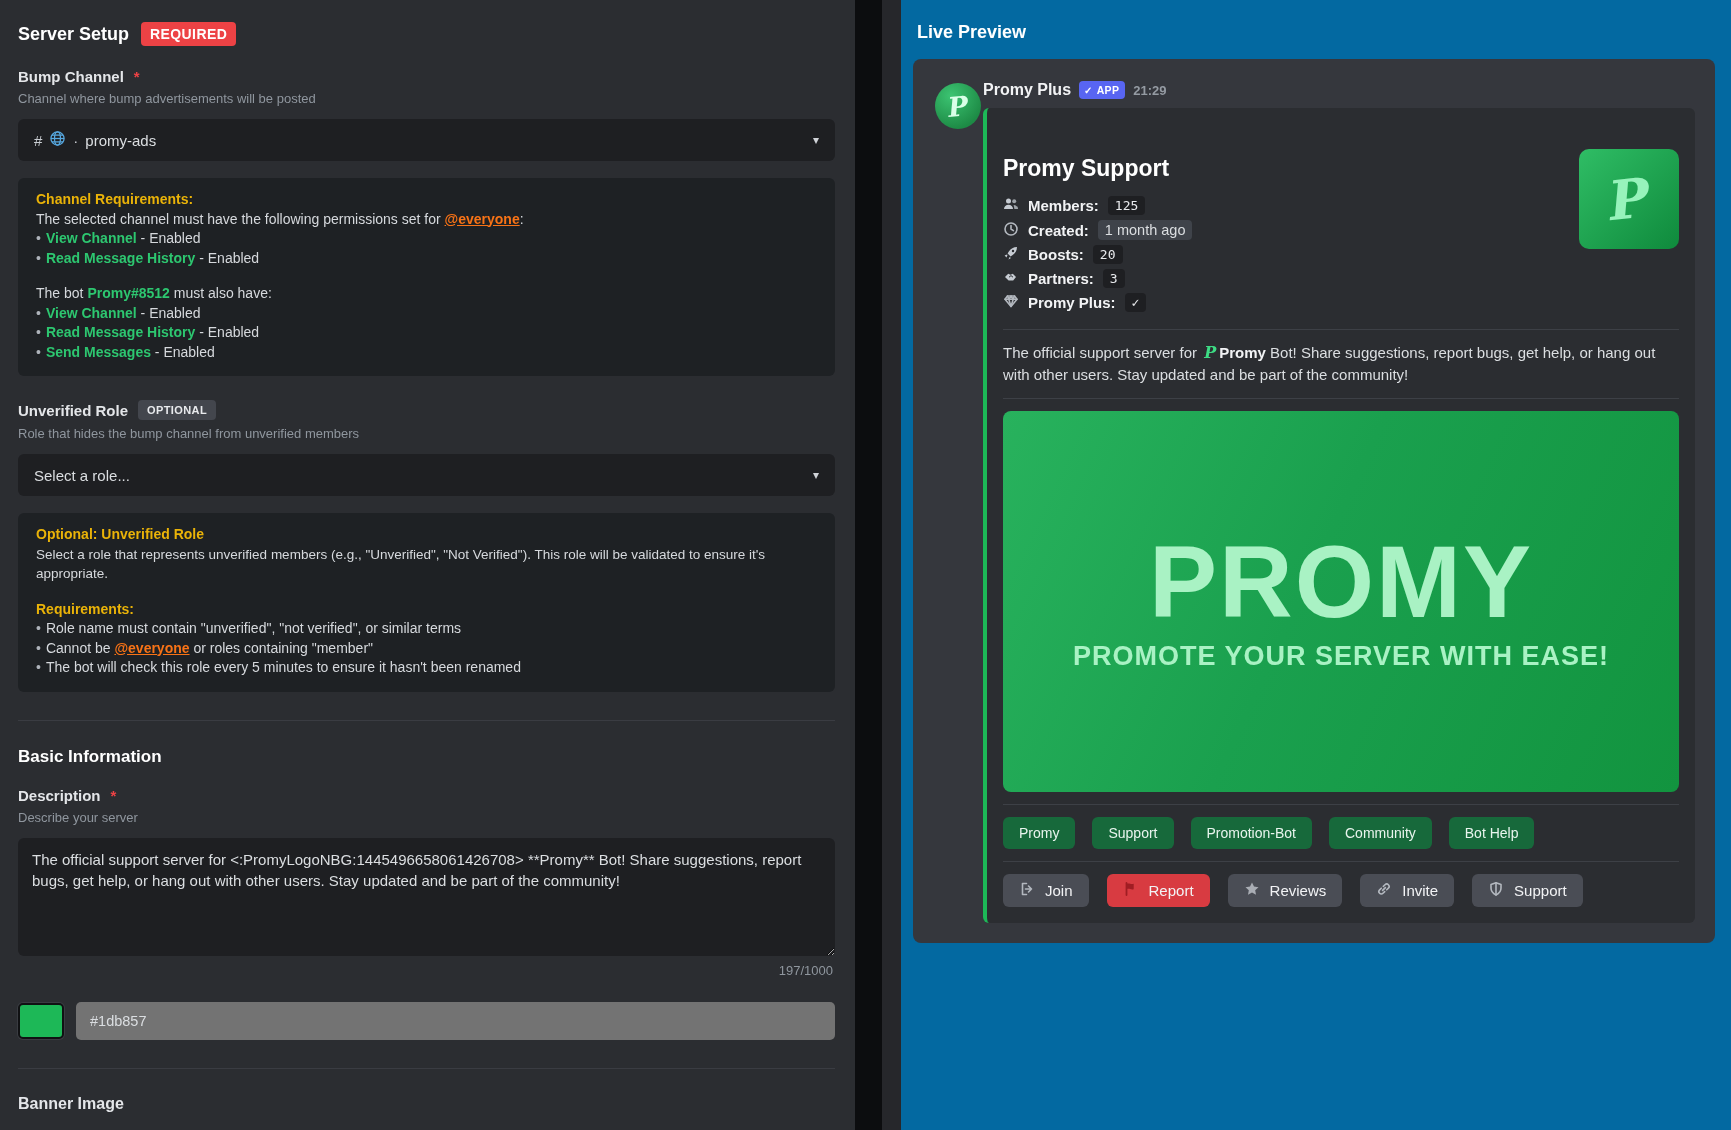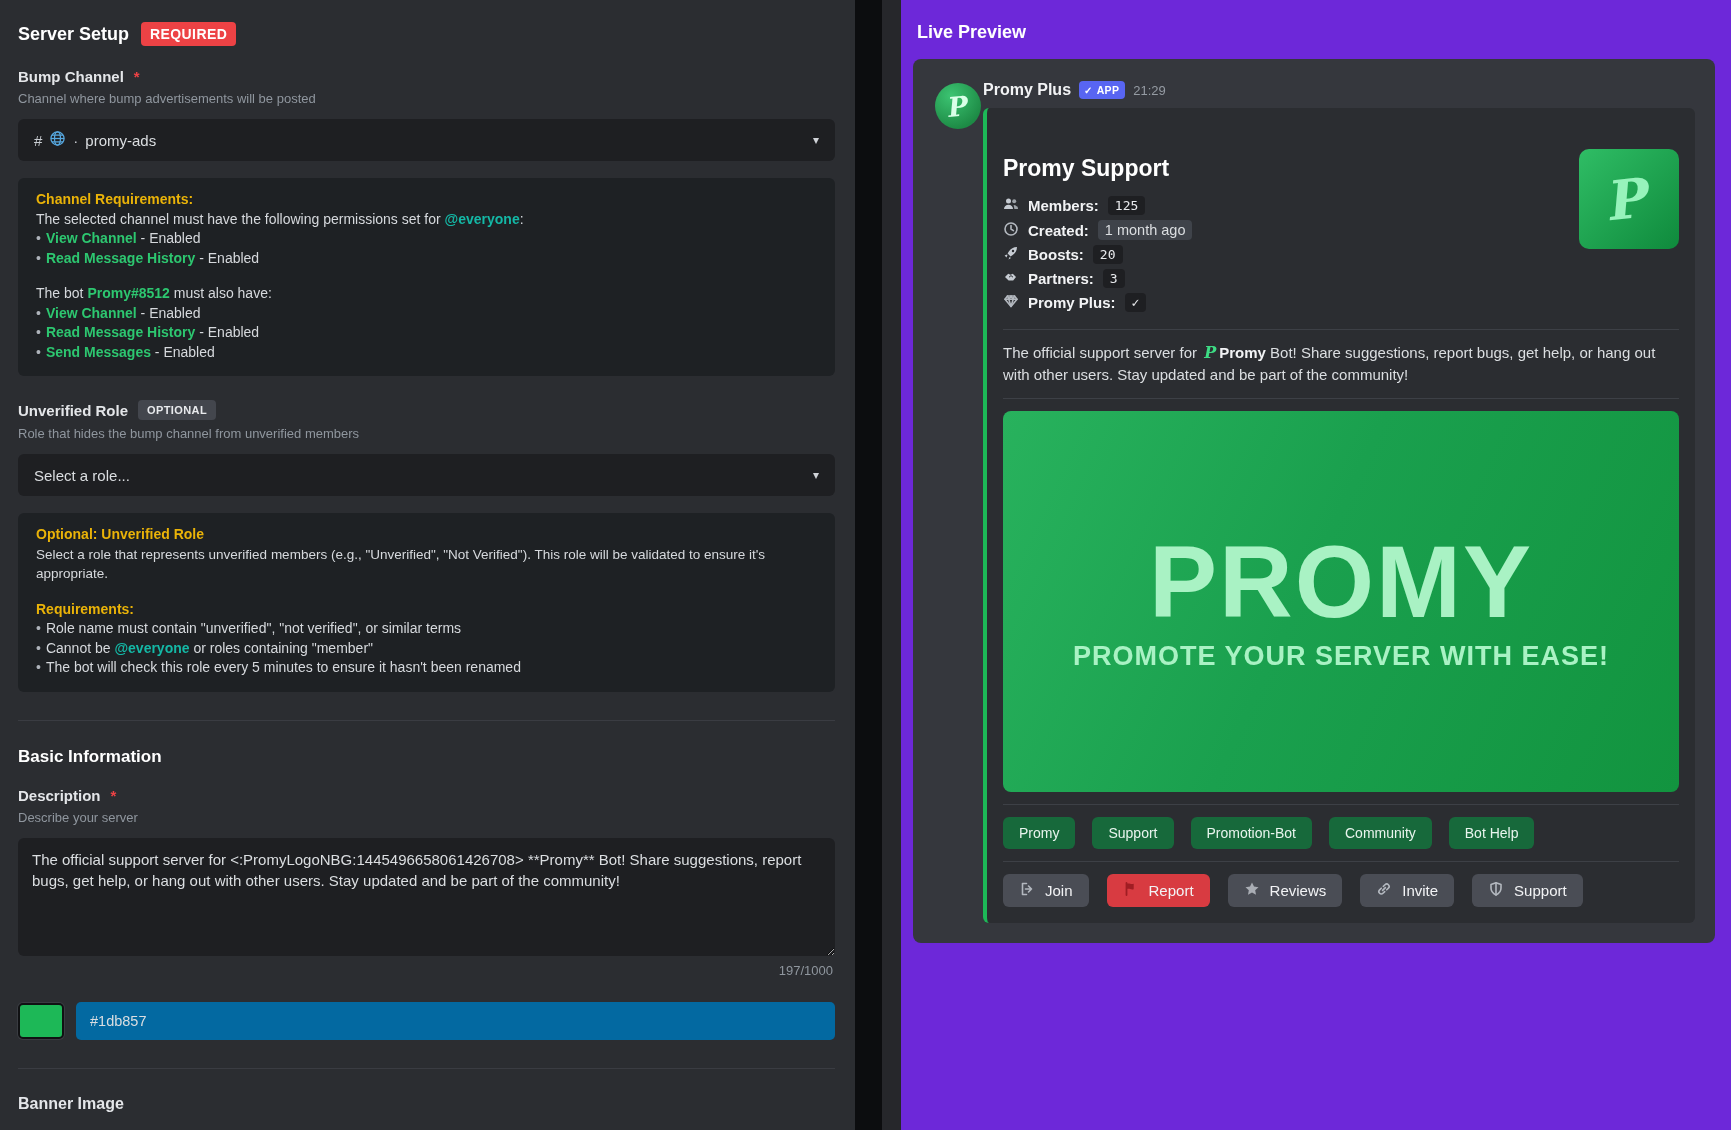--- a/index.html
+++ b/index.html
@@ -21,49 +21,49 @@
   .hint { font-size:13px; color:#8f969e; margin-bottom:13px; }
 
   .select { height:42px; background:#1e1f22; border-radius:6px; display:flex; align-items:center; padding:0 16px; font-size:15px; color:#dbdee1; cursor:pointer; margin-bottom:17px; }
   .select .grow { flex:1; display:flex; align-items:center; gap:7px; }
   .select .arrow { color:#d0d3d8; font-size:12px; }
   .select .muted { color:#c9cdd2; }
 
   .infobox { background:#1e2124; border-radius:6px; padding:12px 18px 14px; font-size:14px; line-height:19.5px; color:#d6d9dd; margin-bottom:24px; }
   .infobox .ib-title { font-weight:bold; color:#eab308; }
   .green-link { color:#2dc770; font-weight:bold; }
-  .mention { color:#14b8a6; font-weight:bold; }
+  .mention { color:#f97316; font-weight:bold;text-decoration:underline; }
   .gapline { height:16px; }
   .bullet { color:#aeb3ba; margin-right:5px; }
 
   .hr-left { border:none; border-top:1px solid #3a3c42; margin:28px 0 26px; }
   .section-heading { font-size:17px; font-weight:bold; color:#ffffff; margin-bottom:20px; }
 
   textarea.desc { width:100%; height:118px; background:#1e1f22; border:none; border-radius:6px; color:#dbdee1; font-size:15px; line-height:21px; padding:11px 14px; resize:vertical; font-family:"Liberation Sans",sans-serif; display:block; }
   .counter { text-align:right; font-size:13px; color:#8f969e; margin:7px 2px 24px 0; }
 
   .accent-row { display:flex; align-items:center; gap:12px; margin-bottom:28px; }
   .swatch { width:46px; height:36px; border-radius:5px; background:#1db857; border:2px solid #101113; box-shadow:0 0 0 1px #3a3c42; cursor:pointer; flex:none; }
-  .hex-input { flex:1; height:38px; background:#0369a1; border-radius:5px; display:flex; align-items:center; padding:0 14px; font-size:14.5px; color:#dbdee1; }
+  .hex-input { flex:1; height:38px; background:#737373; border-radius:5px; display:flex; align-items:center; padding:0 14px; font-size:14.5px; color:#dbdee1; }
 
   
-  .right { flex:1; background:#6d28d9; padding:14px 16px 0 12px; }
+  .right { flex:1; background:#0369a1; padding:14px 16px 0 12px; }
   .preview-heading { font-size:18px; font-weight:bold; color:#ffffff; margin:8px 0 16px 4px; }
   .card { background:#35373d; border-radius:8px; padding:20px; }
 
   .msg { position:relative; padding-left:50px; }
   .avatar { position:absolute; left:2px; top:4px; width:46px; height:46px; border-radius:50%; background:radial-gradient(circle at 35% 28%,#3cc472,#1d8a45 75%); display:flex; align-items:center; justify-content:center; }
   .script-p { font-family:"DejaVu Serif",serif; font-style:italic; font-weight:bold; color:#d9ffe8; transform:rotate(-6deg); }
   .avatar .script-p { font-size:27px; }
 
   .msg-header { display:flex; align-items:center; gap:8px; padding-top:2px; }
   .username { font-size:16px; font-weight:bold; color:#f2f3f5; }
   .app-badge { background:#5865f2; color:#fff; font-size:10.5px; font-weight:bold; border-radius:4px; padding:3px 6px 3px 5px; display:inline-flex; align-items:center; gap:4px; letter-spacing:.3px; }
   .app-badge .chk { font-size:10px; }
-  .timestamp { font-size:13px; color:#959ba3; }
+  .timestamp { font-size:13px; color:#959ba3;font-weight:bold; }
 
   .embed { margin-top:9px; background:#2b2d31; border-left:4px solid #1db857; border-radius:6px; padding:13px 16px 16px; }
   .embed-top { display:grid; grid-template-columns:1fr 104px; gap:12px;margin-top:28px; }
   .embed-title { font-size:23px; font-weight:bold; color:#ffffff; margin:6px 0 14px; }
   .thumb { width:100px; height:100px; border-radius:10px; background:linear-gradient(135deg,#2fbd65,#0f8a3c); display:flex; align-items:center; justify-content:center; justify-self:end; }
   .thumb .script-p { font-size:54px; color:#97f3bb; }
 
   .field-row { display:flex; align-items:center; gap:9px; margin-bottom:5px; font-size:15px; color:#f2f3f5; }
   .field-row svg { flex:none; }
   .f-label { font-weight:bold; }

